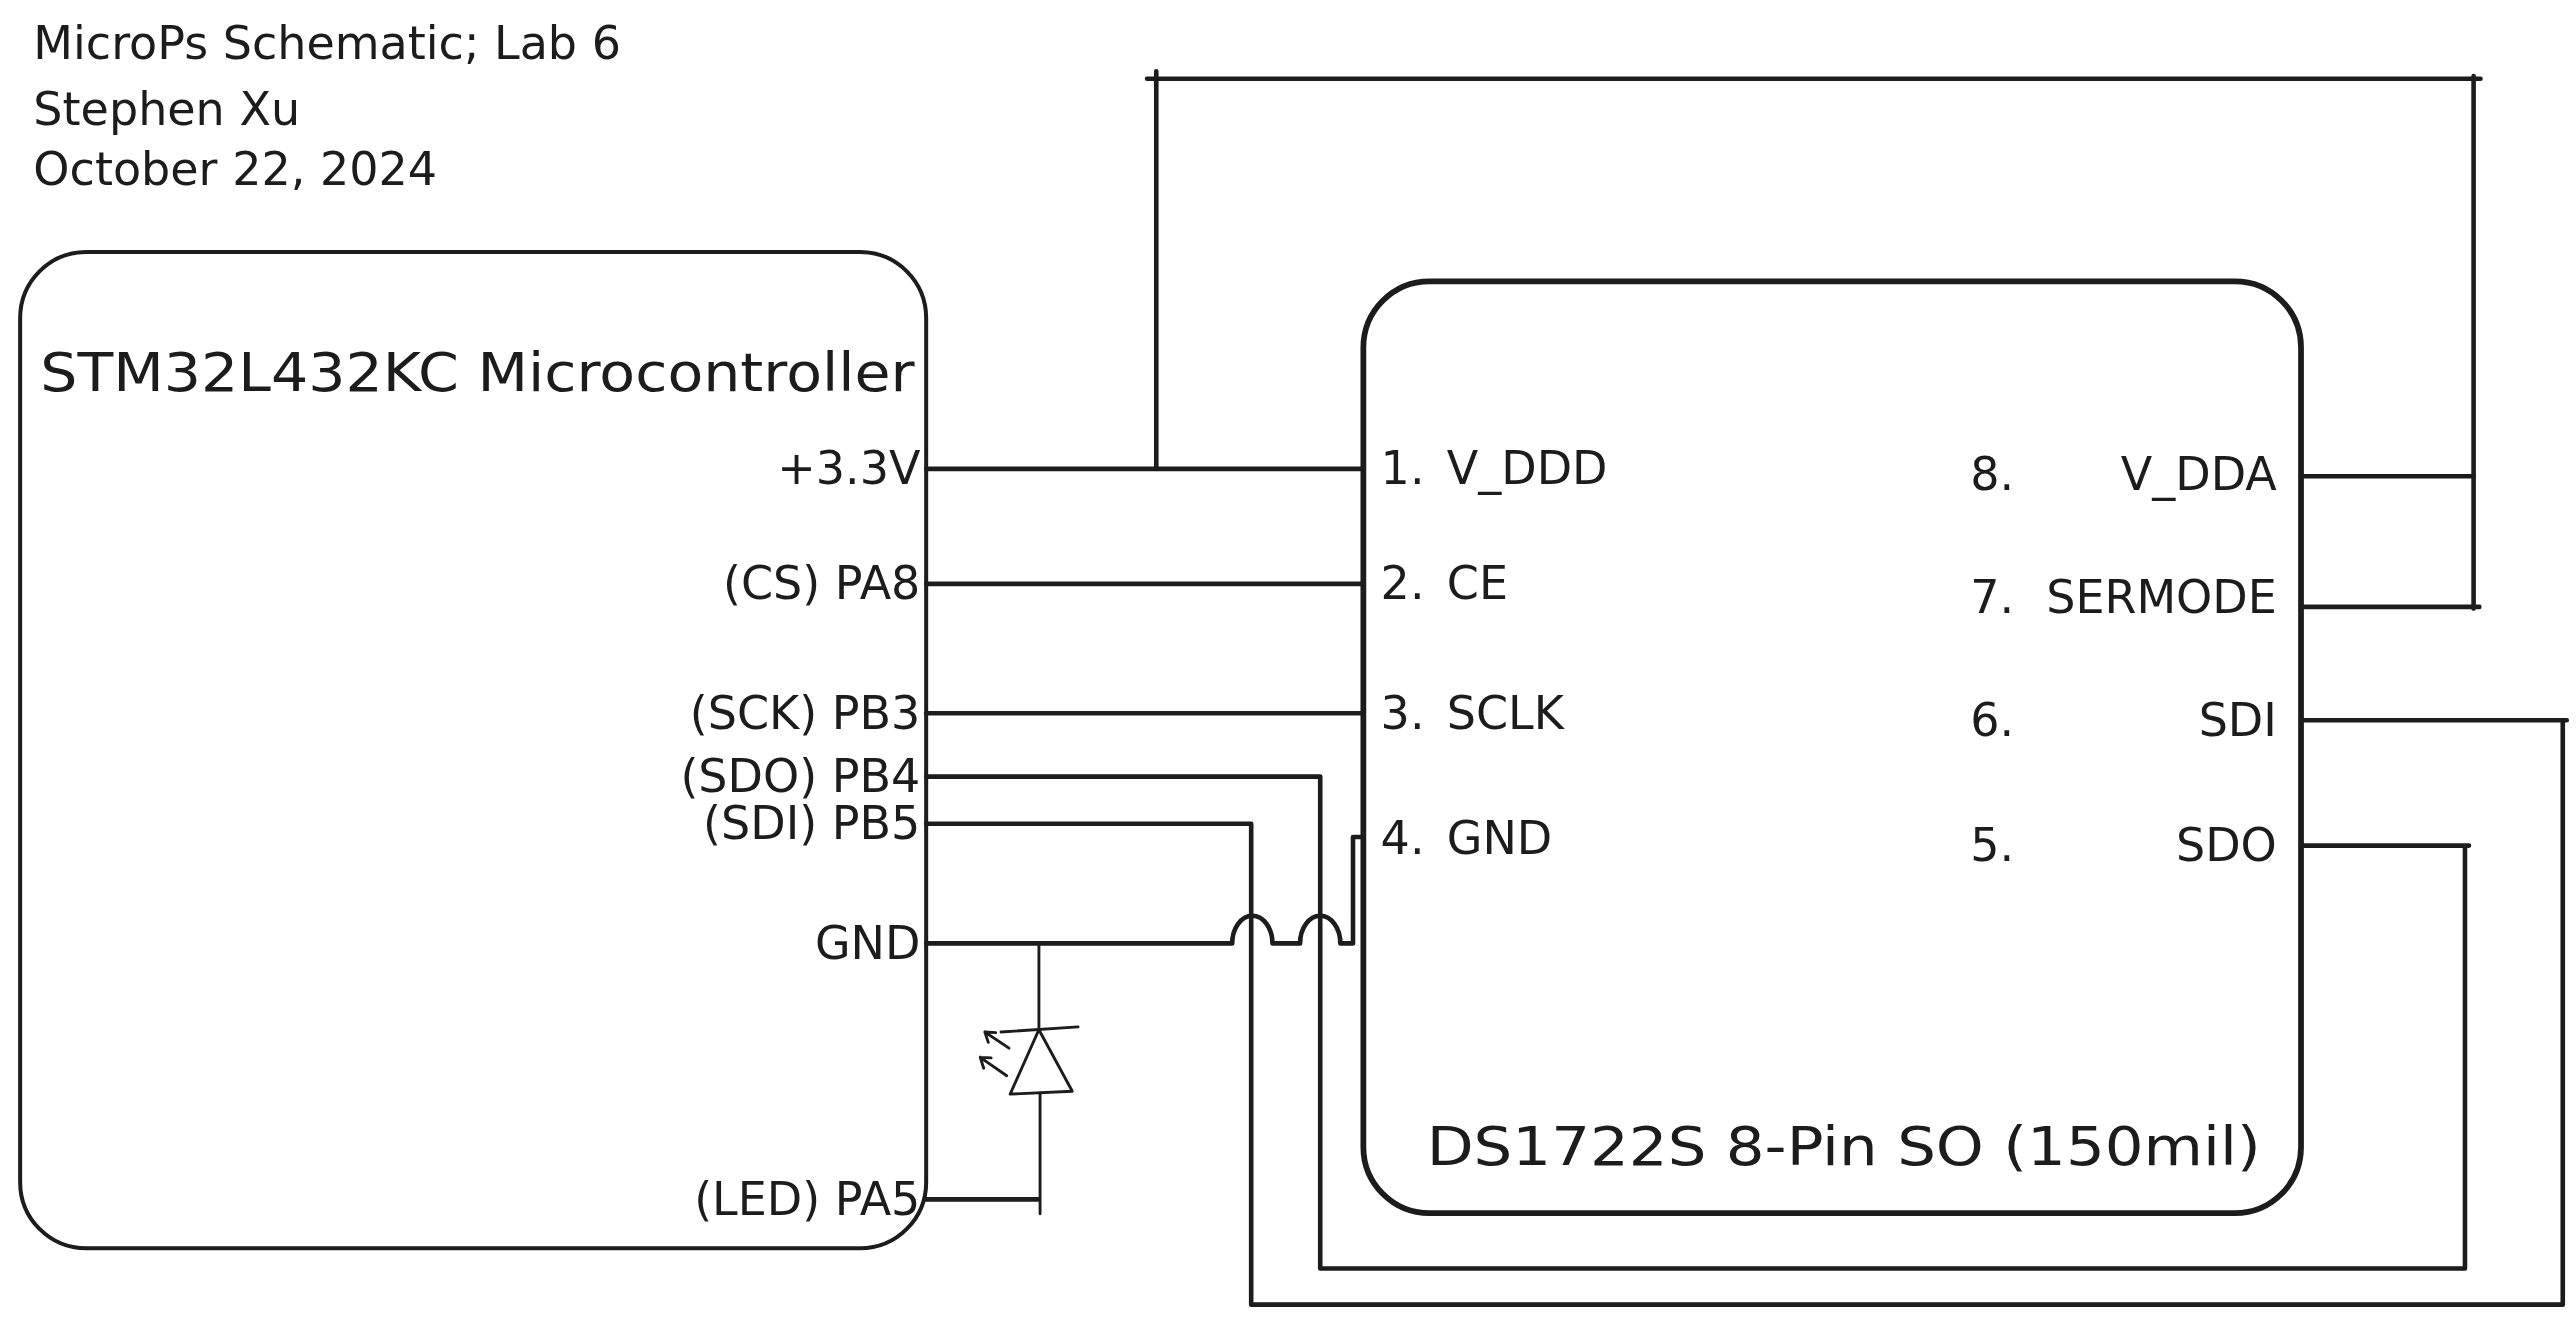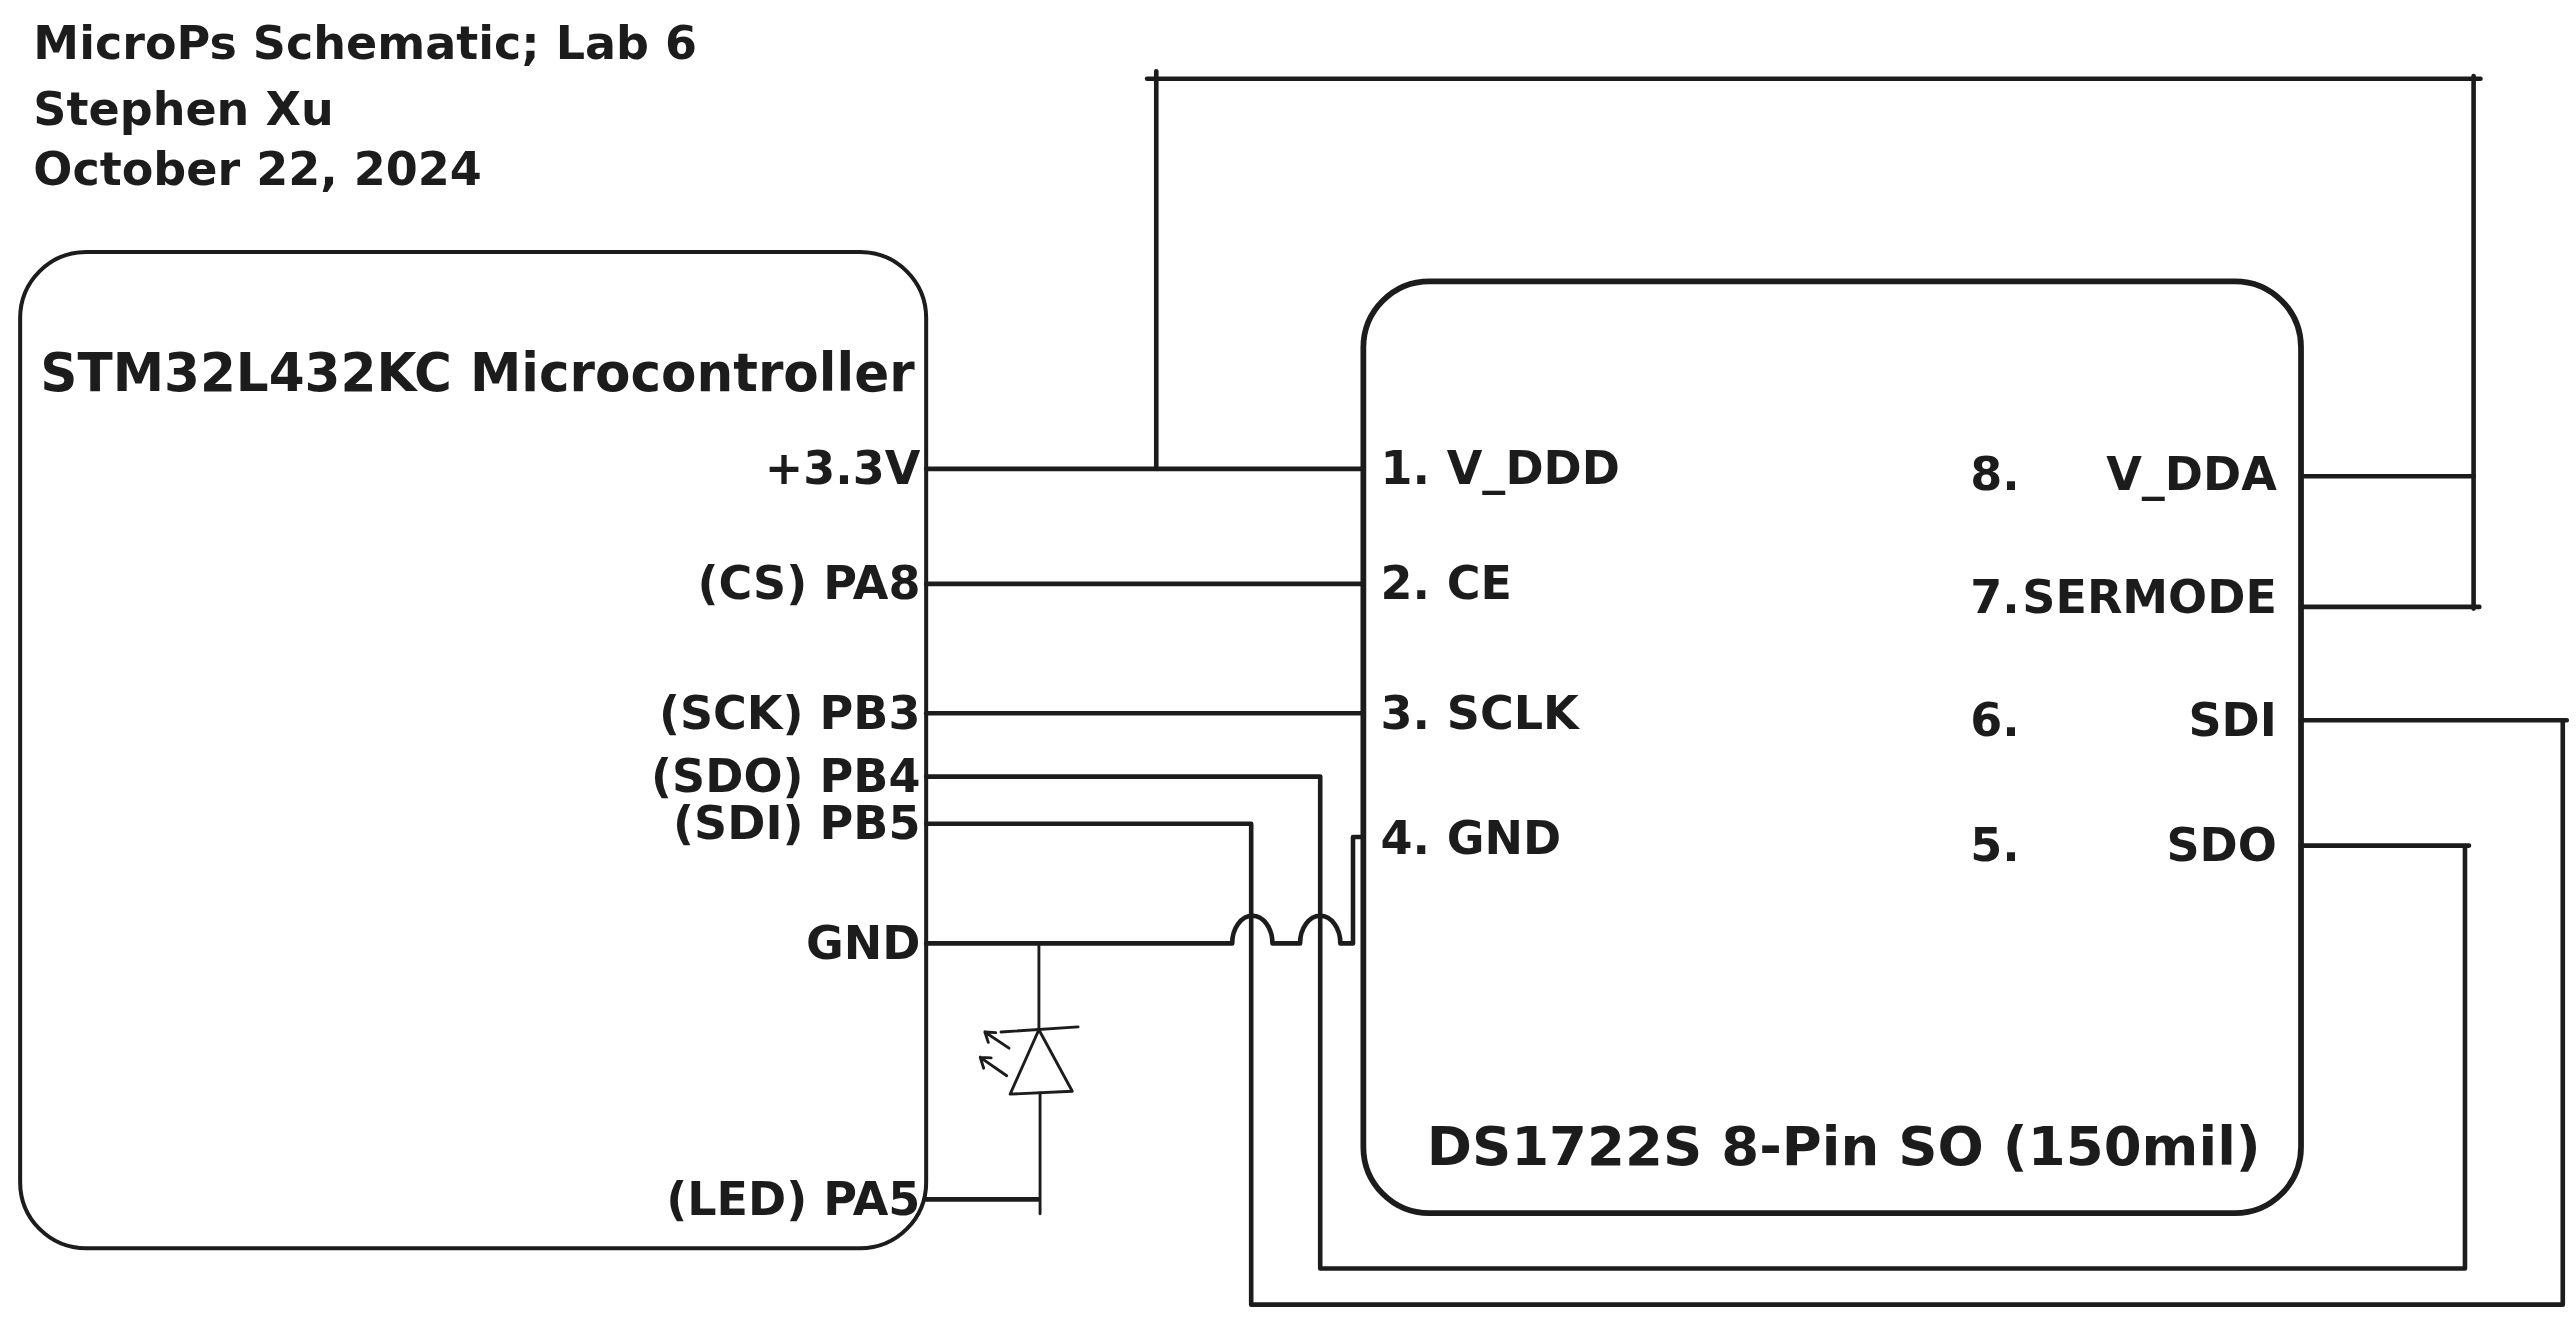--- a/index.html
+++ b/index.html
@@ -7,21 +7,20 @@
     --background: #ffffff;
   }
   html, body {
     margin: 0;
     padding: 0;
     background: var(--background);
   }
   .schematic-wrap {
     width: 100%;
     background: var(--background);
-    font-weight: bold;
   }
   svg {
     display: block;
     width: 100%;
     height: auto;
     background: var(--background);
   }
   .wire {
     stroke: var(--ink);
     stroke-width: 8;

